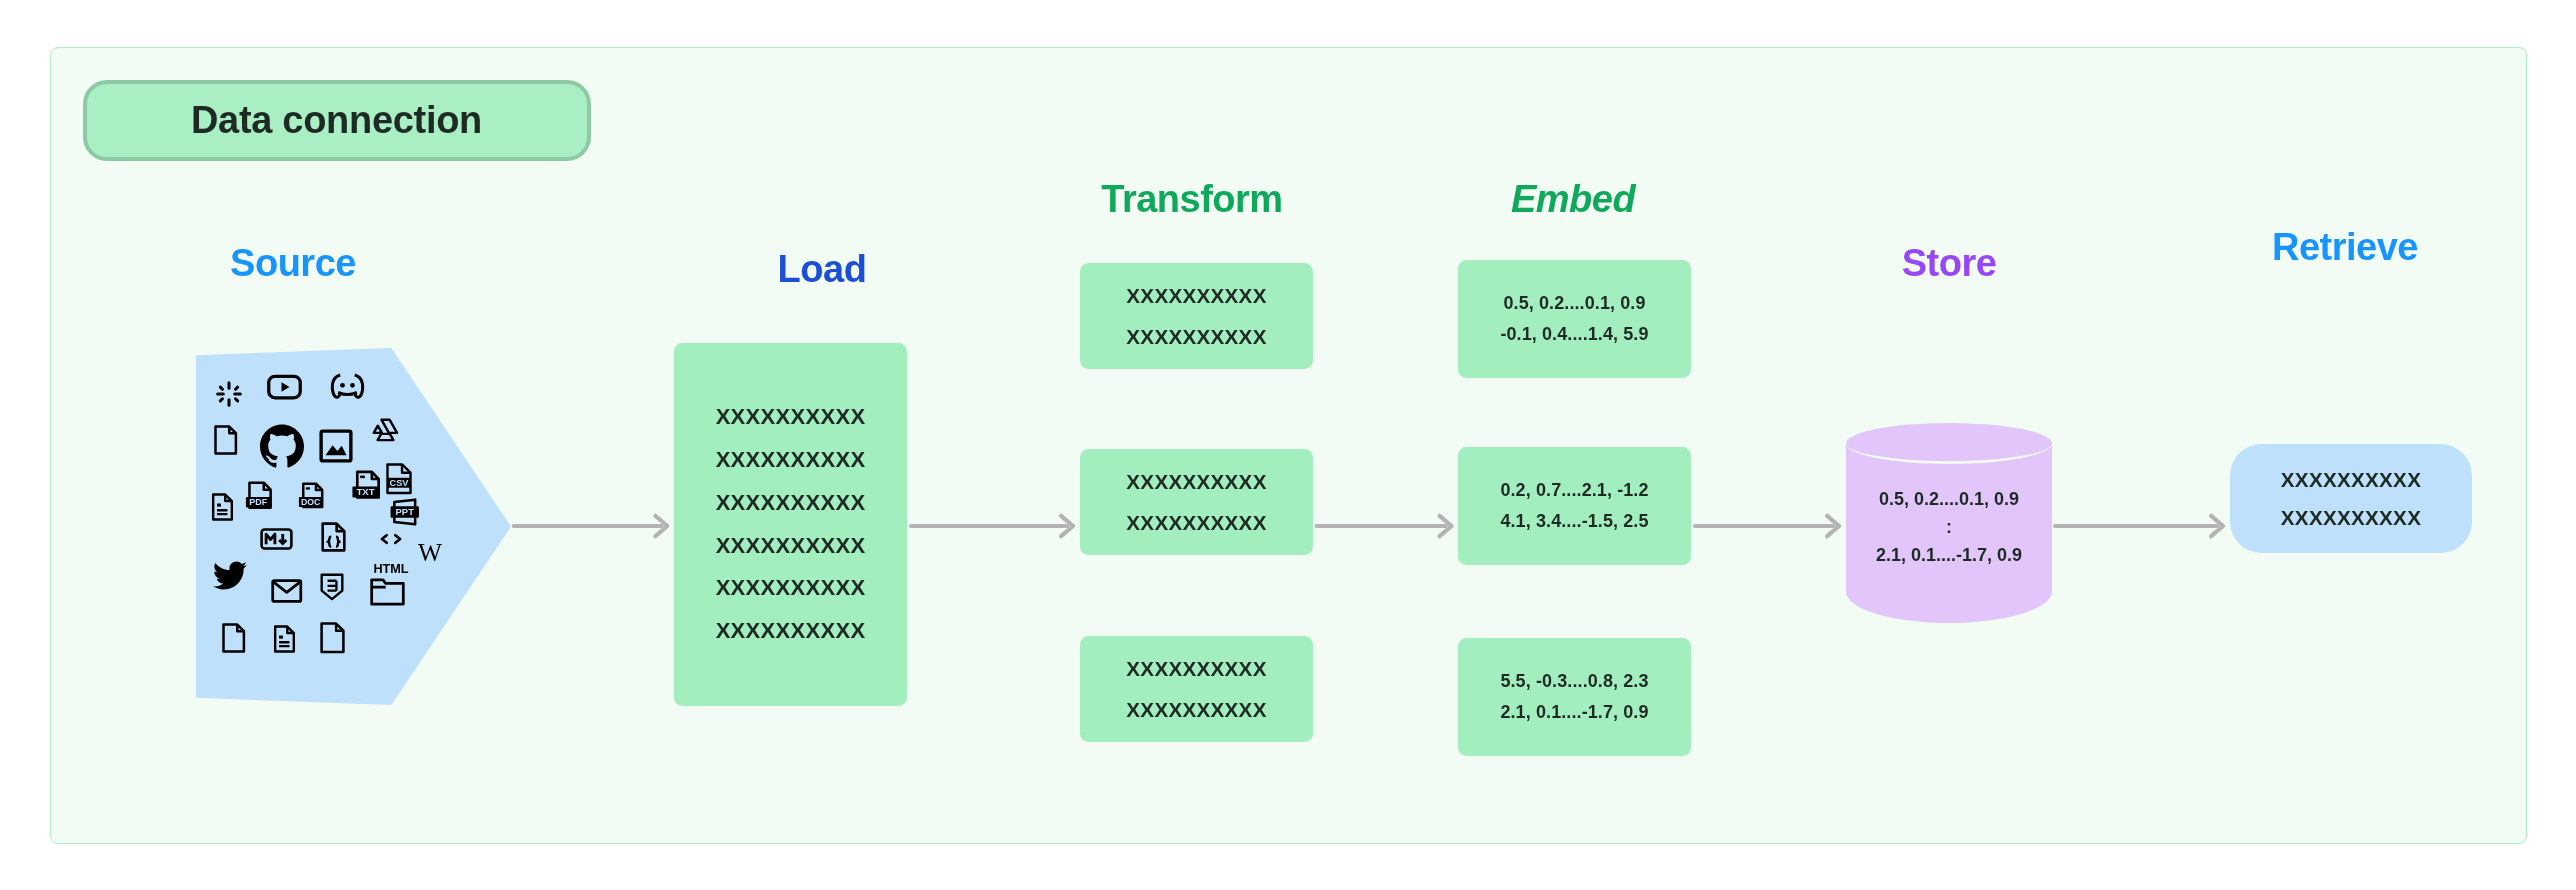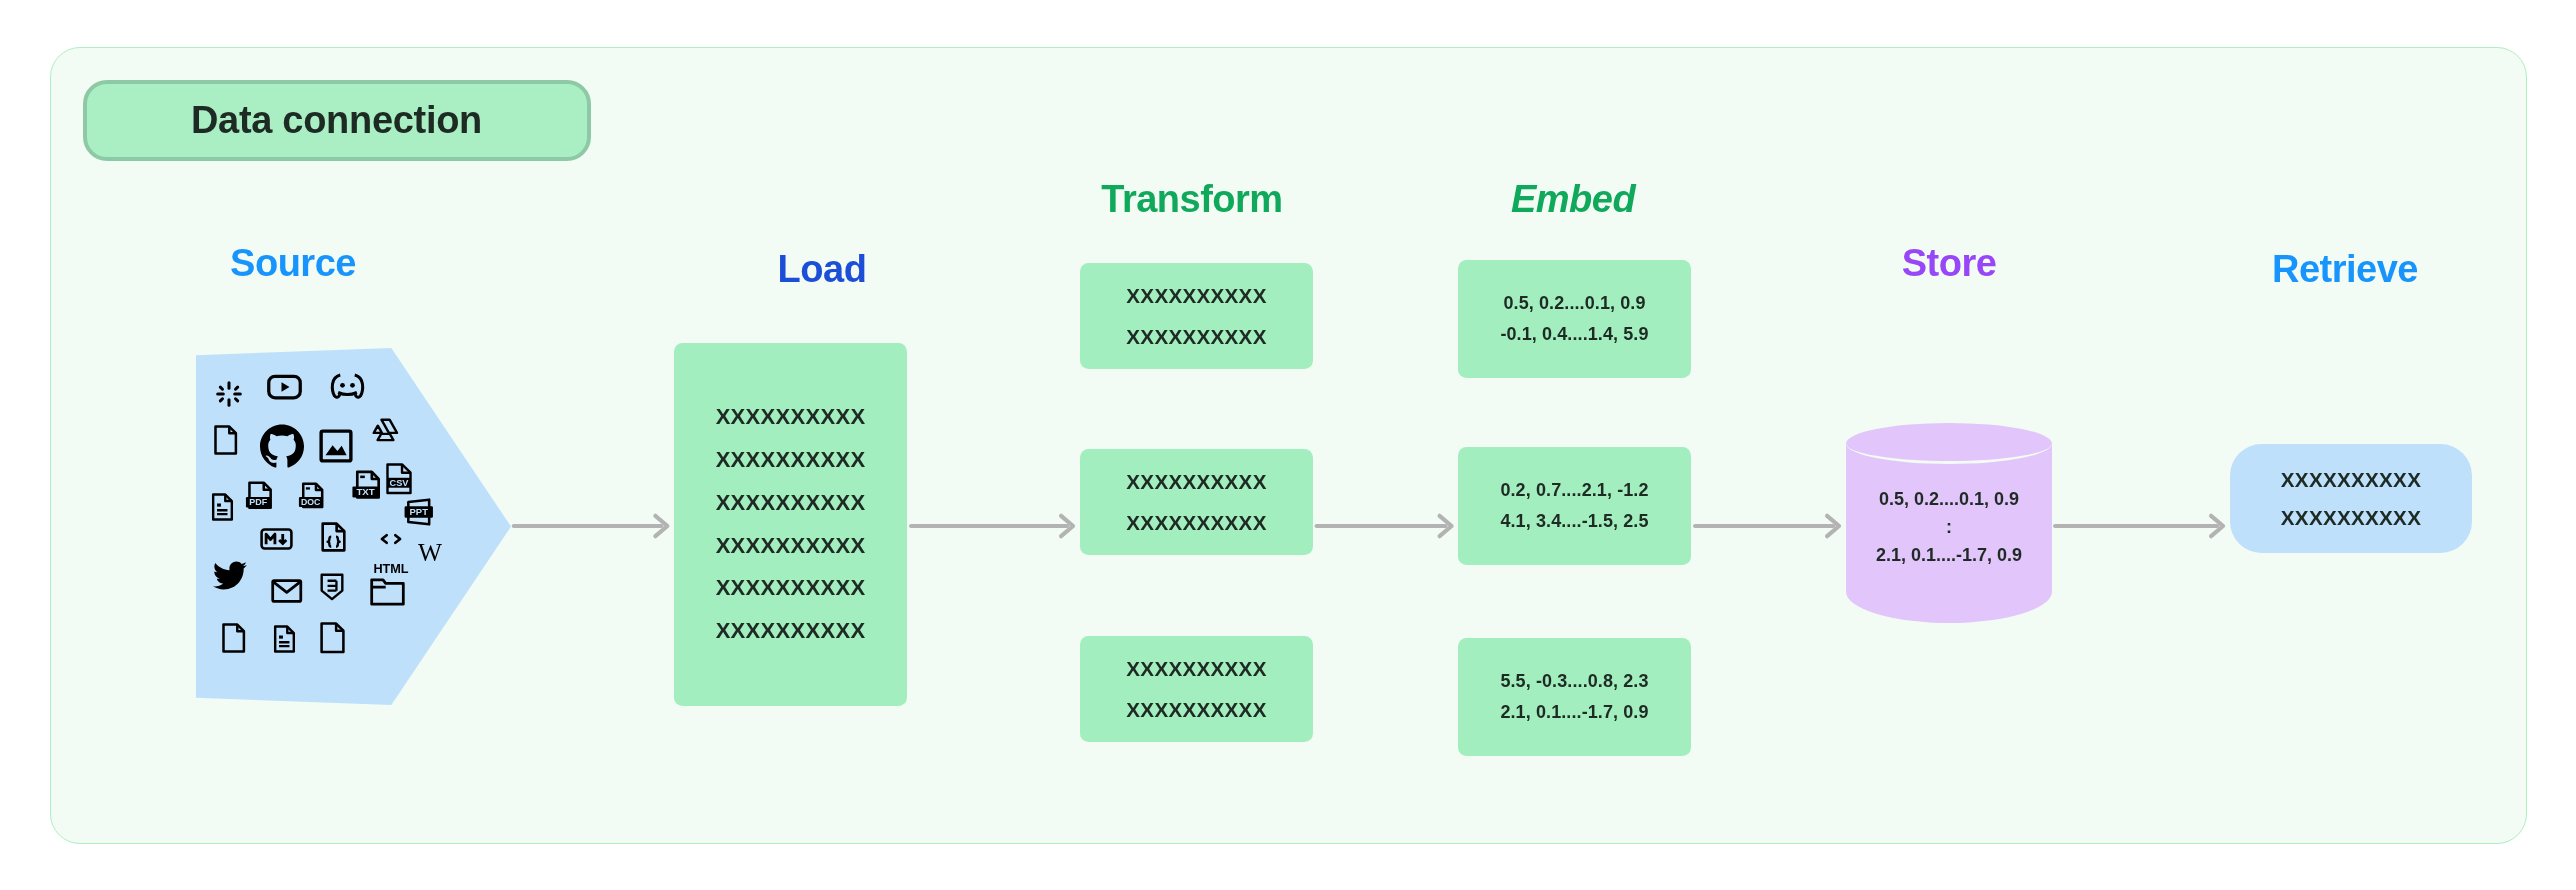--- a/index.html
+++ b/index.html
@@ -17,21 +17,21 @@
   
   #diagram-frame {
     position: absolute;
     left: 50px;
     top: 47px;
     width: 2477px;
     height: 797px;
     box-sizing: border-box;
     background: #f2fcf4;
     border: 1.8px solid #aeeec2;
-    border-radius: 30px;
+    border-radius: 8px;
   }
 
   
   #data-connection-badge {
     position: absolute;
     left: 31.5px;
     top: 31.5px;
     width: 508px;
     height: 81px;
     box-sizing: border-box;
@@ -56,21 +56,21 @@
     font-weight: 700;
     letter-spacing: -0.5px;
     white-space: nowrap;
     transform: translateX(-50%);
   }
   .lbl-source   { left: 242px;  top: 194px; color: #1795fc; text-align: center; }
   .lbl-load     { left: 738px; top: 200px; color: #1d4ed8; margin-left: 33px; }
   .lbl-transform{ left: 1141px; top: 130px; color: #10a95b; }
   .lbl-embed    { left: 1522px; top: 130px; color: #10a95b; font-style: italic; }
   .lbl-store    { left: 1898px; top: 194px; color: #9747f7; }
-  .lbl-retrieve { left: 2294px; top: 200px; color: #1795fc; }
+  .lbl-retrieve { left: 2294px; top: 178px; color: #1795fc; }
 
   
   #source-shape {
     position: absolute;
     left: 145px;
     top: 300px;
     width: 315px;
     height: 357px;
     background: #bfe0fb;
     clip-path: polygon(0% 2%, 0% 98%, 62% 100%, 100% 50%, 62% 0%);
@@ -332,21 +332,21 @@
       <div class="src-icon" style="left:154px; top:122px;justify-content:flex-end;">
         <svg width="34" height="34" viewBox="0 0 28 28" fill="none" stroke="currentColor" stroke-width="2.2" stroke-linejoin="round">
           <path d="M6 1.5 h12 L23.6 7.4 V22.6 H6 Z"></path>
           <path d="M18 1.5 V7.4 H23.6"></path>
           <rect x="8.4" y="4.6" width="3.8" height="2.1" fill="currentColor" stroke="none"></rect>
           <rect x="2" y="13.5" width="21.6" height="9.2" rx="1" fill="currentColor" stroke="none"></rect>
           <text x="12.8" y="20.8" font-size="8" font-weight="700" fill="#bfe0fb" stroke="none" text-anchor="middle" font-family="Liberation Sans, sans-serif">TXT</text>
         </svg>
       </div>
 
-      <div class="src-icon" style="left:207px; top:150px;">
+      <div class="src-icon" style="left:193px; top:150px;">
         <svg width="31.5" height="28" viewBox="0 0 26 23" fill="none" stroke="currentColor" stroke-width="2.1" stroke-linejoin="round">
           <path d="M4.4 3.2 L21.6 1.3 V21.7 L4.4 19.8 Z"></path>
           <rect x="1.3" y="6.8" width="23.4" height="9.4" rx="1" fill="currentColor" stroke="none"></rect>
           <text x="13" y="14" font-size="7.8" font-weight="700" fill="#bfe0fb" stroke="none" text-anchor="middle" font-family="Liberation Sans, sans-serif">PPT</text>
         </svg>
       </div>
 
       <div class="src-icon" style="left:64px; top:180px;">
         <svg width="33" height="22" viewBox="0 0 27 18" fill="none" stroke="currentColor" stroke-width="2.1" stroke-linejoin="round">
           <rect x="1.3" y="1.3" width="24.4" height="15.4" rx="2.4"></rect>

